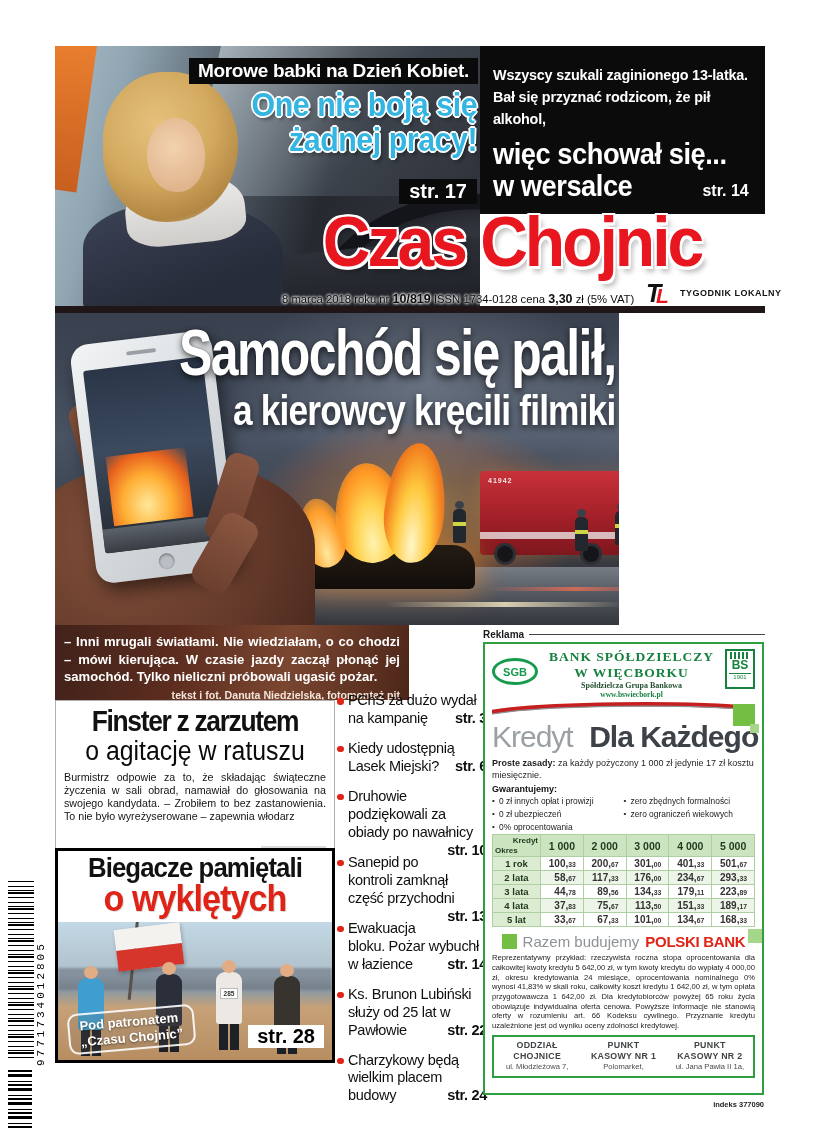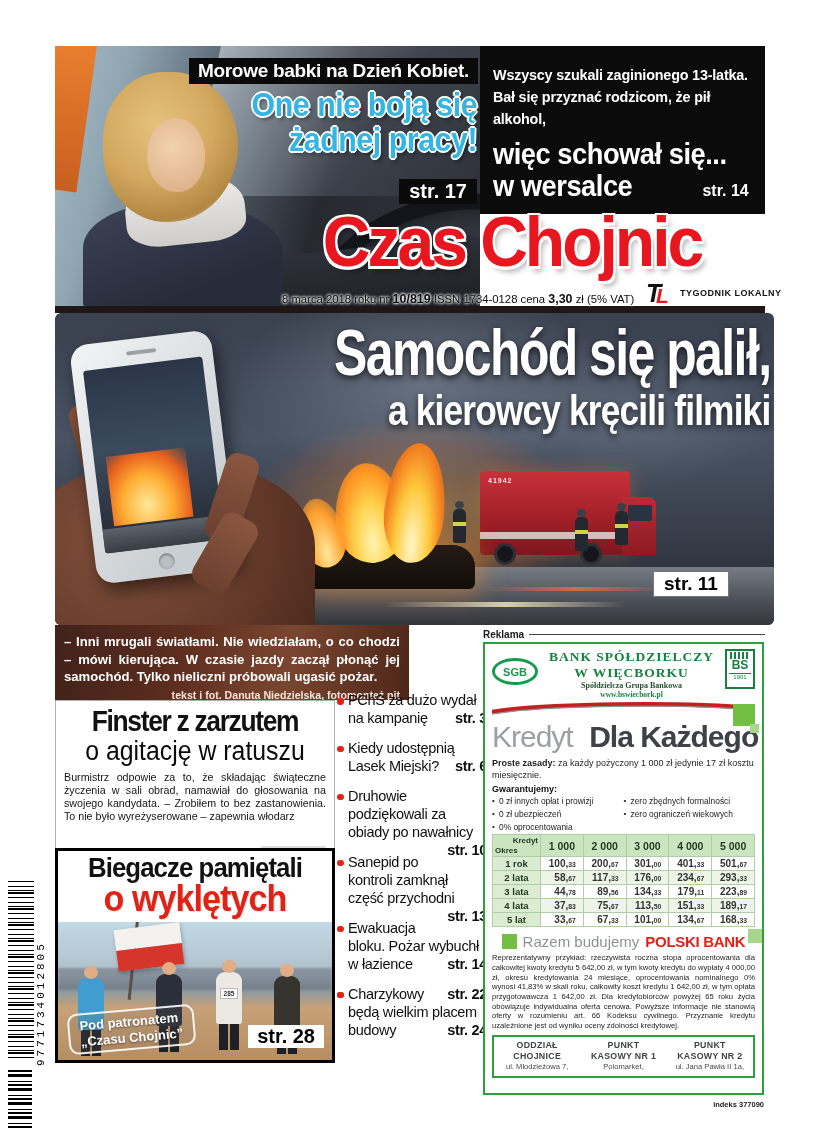--- a/index.html
+++ b/index.html
@@ -60,22 +60,22 @@
     font-size:11.3px; color:#0d0d0d; text-shadow:0 0 3px #fff,0 0 3px #fff,0 0 3px #fff; }
   .date-line b { font-size:12.5px; }
   .tl-logo { left:646px; top:281px; position:absolute; z-index:6; display:flex; align-items:center; gap:6px; }
   .tl-mark { position:relative; width:28px; height:24px; }
   .tl-t { position:absolute; left:0; top:-2px; font-size:25px; font-weight:700; font-style:italic; color:#111; }
   .tl-l { position:absolute; left:10px; top:3px; font-size:21px; font-weight:700; font-style:italic; color:#e8161f; }
   .tl-label { font-size:9px; font-weight:700; letter-spacing:.5px; color:#111; }
   .masthead-bar { left:55px; top:306px; width:710px; height:7px; position:absolute; background:#201618; }
 
   
-  .main-photo { left:55px; top:313px; width:719px; height:312px; position:absolute; overflow:hidden;
-    background:linear-gradient(180deg,#39404e 0%,#495363 40%,#39404c 68%,#23272e 100%);border-radius:6px; }
+  .main-photo { left:55px; top:313px; width:564px; height:312px; position:absolute; overflow:hidden;
+    background:linear-gradient(180deg,#39404e 0%,#495363 40%,#39404c 68%,#23272e 100%); }
   .mp-smoke1 { position:absolute; left:180px; top:-30px; width:380px; height:200px; border-radius:50%;
     background:radial-gradient(ellipse at center, rgba(165,175,188,.38), rgba(165,175,188,0) 70%); }
   .mp-smoke2 { position:absolute; left:420px; top:20px; width:300px; height:160px; border-radius:50%;
     background:radial-gradient(ellipse at center, rgba(140,150,165,.3), rgba(140,150,165,0) 70%); }
   .mp-glow { position:absolute; left:200px; top:110px; width:320px; height:190px;
     background:radial-gradient(ellipse at center, rgba(255,170,60,.5), rgba(255,120,40,.18) 55%, rgba(255,120,40,0) 75%); }
   .mp-car { position:absolute; left:255px; top:232px; width:165px; height:44px; border-radius:14px 22px 6px 6px;
     background:linear-gradient(180deg,#241b14,#120d0a); box-shadow:0 0 26px 6px rgba(255,140,40,.45); }
   .mp-flame { position:absolute; border-radius:50% 50% 50% 50%/60% 60% 40% 40%; }
   .mp-f1 { left:280px; top:150px; width:70px; height:100px;
@@ -365,21 +365,21 @@
       <div class="b-ref">str. 28</div>
     </div>
   </div>
 
   <ul class="briefs">
     <li><span>PChS za dużo wydał na kampanię</span> <span class="bref">str. 3</span></li>
     <li><span>Kiedy udostępnią Lasek Miejski?</span> <span class="bref">str. 6</span></li>
     <li><span>Druhowie podziękowali za obiady po nawałnicy</span> <span class="bref">str. 10</span></li>
     <li><span>Sanepid po kontroli zamknął część przychodni</span> <span class="bref">str. 13</span></li>
     <li><span>Ewakuacja bloku. Pożar wybuchł w łazience</span> <span class="bref">str. 14</span></li>
-    <li> <span class="bref">str. 22</span></li>
+    <li><span>Ks. Brunon Lubiński służy od 25 lat w Pawłowie</span> <span class="bref">str. 22</span></li>
     <li><span>Charzykowy będą wielkim placem budowy</span> <span class="bref">str. 24</span></li>
   </ul>
 
   <div class="reklama-row">
     <span class="reklama-label">Reklama</span>
     <span class="reklama-line"></span>
   </div>
 
   <div class="ad-box">
     <div class="bank-header">

